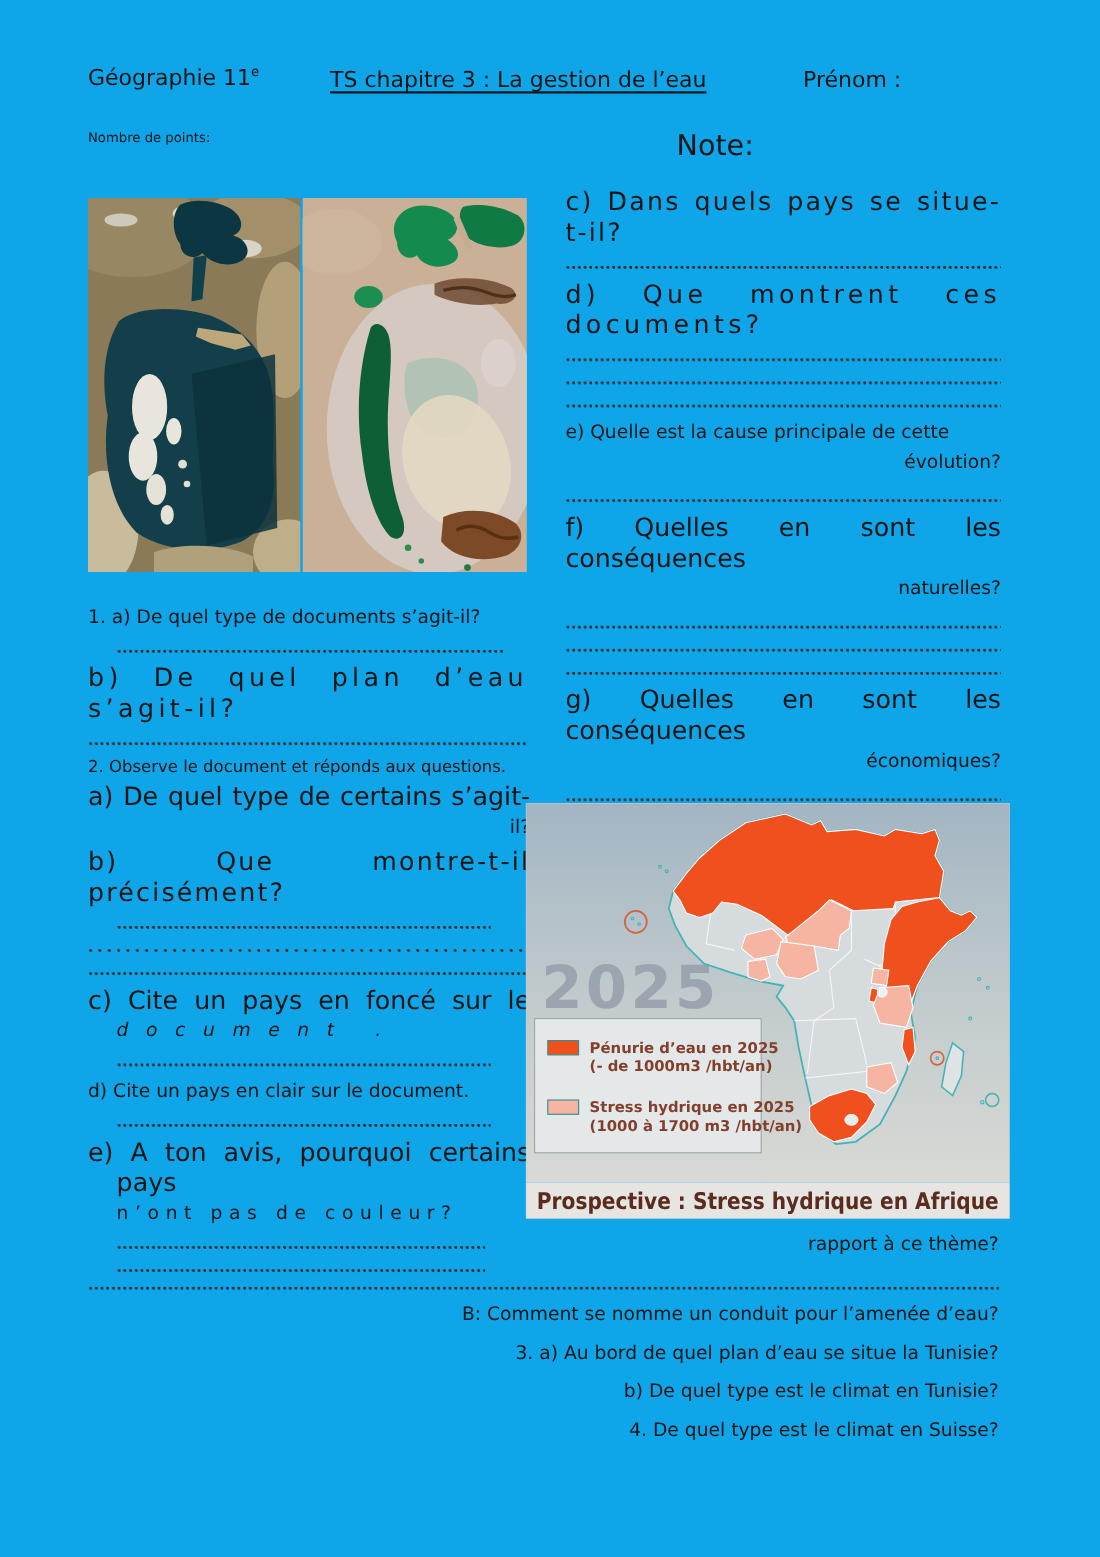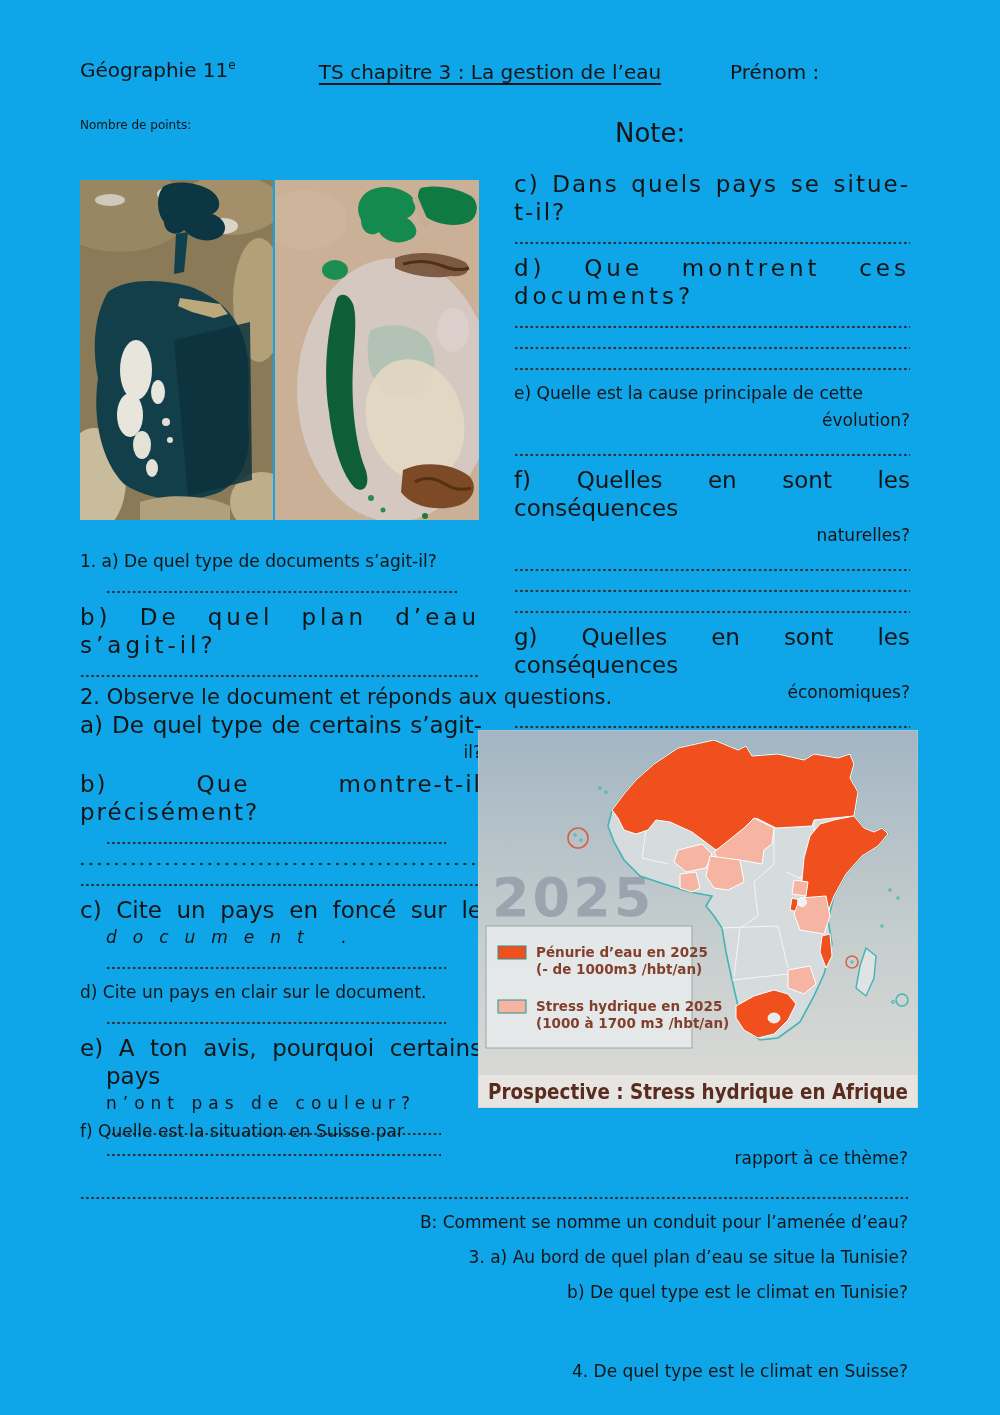--- a/index.html
+++ b/index.html
@@ -46,21 +46,21 @@
   .mapbox { display:block; }
 </style>
 </head>
 <body>
 
 <div class="page">
 
   <div class="abs hdr" style="left:80px; top:58px;">
     <span>Géographie 11</span><sup>e</sup>
   </div>
-  <div class="abs hdr uline" style="left:300px; top:60px; width:380px; text-align:center;">TS chapitre 3 : La gestion de l’eau</div>
+  <div class="abs hdr uline" style="left:300px; top:60px; width:380px; ">TS chapitre 3 : La gestion de l’eau</div>
   <div class="abs hdr" style="left:730px; top:60px;">Prénom :</div>
 
   <div class="abs" style="left:80px; top:118px; font-size:12px;">Nombre de points:</div>
   <div class="abs" style="left:615px; top:118px; font-size:26px;">Note:</div>
 
   <div class="abs" style="left:80px; top:180px;">
     <svg class="photo" width="193" height="340" viewBox="0 0 193 340">
       <rect x="0" y="0" width="193" height="340" fill="#8a7a58"></rect>
       <ellipse cx="40" cy="30" rx="70" ry="42" fill="#978762"></ellipse>
       <ellipse cx="150" cy="25" rx="52" ry="30" fill="#a3906a"></ellipse>
@@ -141,21 +141,21 @@
   </div>
 
   <div class="abs" style="left:80px; top:548px; width:400px;">
     <p class="lnw" style="white-space:nowrap;">1. a) De quel type de documents s’agit-il?</p>
     <div class="dots indent" style="width:352px;"></div>
     <p class="ln jl ls4">b) De quel plan d’eau s’agit-il?</p>
     <div class="dots"></div>
   </div>
 
   <div class="abs" style="left:80px; top:684px; width:402px;">
-    <p class="lnw" style="white-space:nowrap; font-size:21px;">2. Observe le document et réponds aux questions.</p>
+    <p class="lnw" style="white-space:nowrap; font-size:15px;">2. Observe le document et réponds aux questions.</p>
     <p class="ln jl ind">a) De quel type de certains s’agit-</p>
     <div class="row cont">
         <span class="lnw">il?</span>
         <span class="leader"></span>
       </div>
     <p class="ln jl ls2">b) Que montre-t-il précisément?</p>
     <div class="dots indent" style="width:340px;"></div>
     <div class="dots sparse"></div>
     <div class="dots"></div>
     <p class="ln jl ind">c) Cite un pays en foncé sur le</p>
@@ -245,35 +245,34 @@
         <text x="58" y="298" font-size="13.5" font-weight="bold" fill="#833f2b">(1000 à 1700 m3 /hbt/an)</text>
       </g>
 
       <rect x="0" y="345" width="440" height="33" fill="#e6e5e2"></rect>
       <text x="10" y="369" font-size="21" font-weight="bold" textLength="420" lengthAdjust="spacingAndGlyphs" fill="#5a2b1e">Prospective : Stress hydrique en Afrique</text>
       <rect x="0" y="0" width="440" height="378" fill="none" stroke="#c9c9c9"></rect>
     </svg>
   </div>
 
   <div class="abs" style="left:80px; top:1118px; width:828px;">
-    <p class="lnw" style="white-space:nowrap;">f) Quelle est la situation en Suisse par</p>
     <div class="row cont">
         <span class="lnw">rapport à ce thème?</span>
         <span class="leader"></span>
       </div>
     <div class="dots" style="margin-top:14px;"></div>
     <div class="row" style="margin-top:4px;">
         <span class="lnw">B: Comment se nomme un conduit pour l’amenée d’eau?</span>
         <span class="leader"></span>
       </div>
     <div class="row" style="margin-top:4px;">
         <span class="lnw">3. a) Au bord de quel plan d’eau se situe la Tunisie?</span>
         <span class="leader"></span>
       </div>
-    <div class="row" style="margin-top:4px;gap:44px;">
+    <div class="row" style="margin-top:4px;">
         <span class="lnw">b) De quel type est le climat en Tunisie?</span>
         <span class="leader"></span>
       </div>
     <div class="row" style="margin-top:4px;">
         <span class="lnw">4. De quel type est le climat en Suisse?</span>
         <span class="leader"></span>
       </div>
   </div>
 
 </div>

